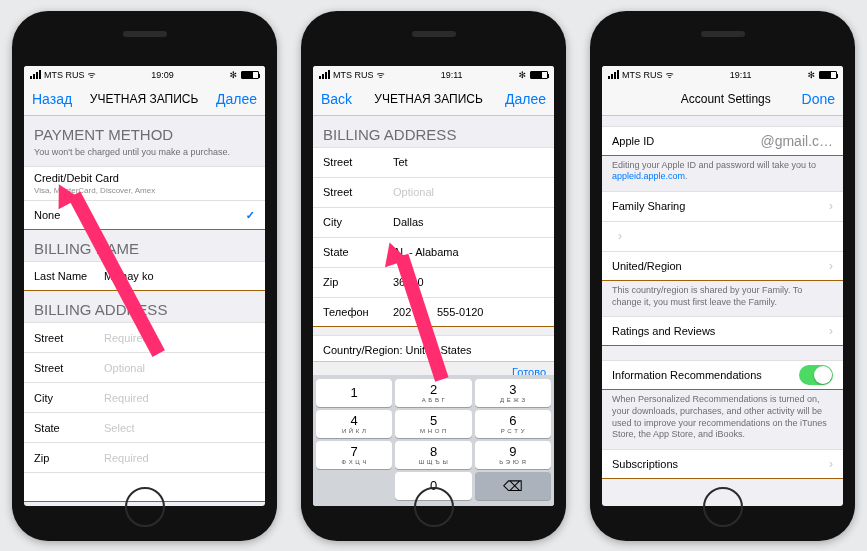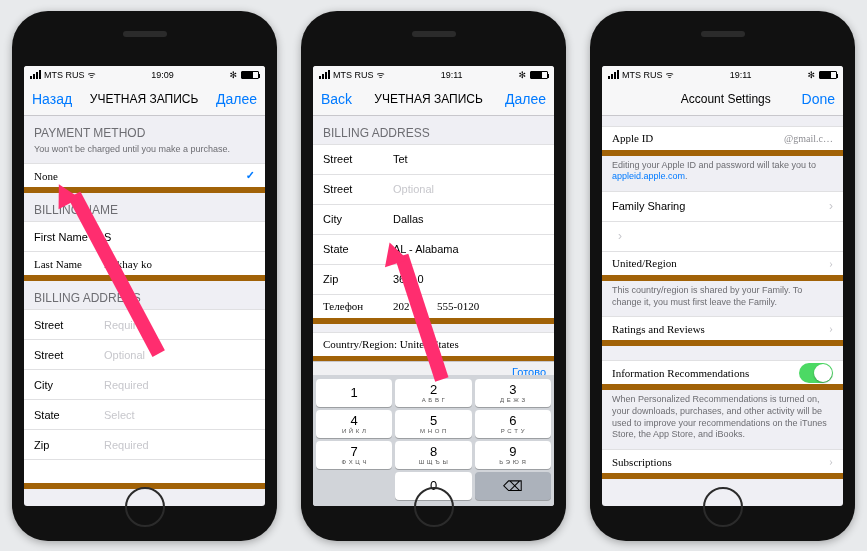--- a/index.html
+++ b/index.html
@@ -74,49 +74,49 @@
     background: #f7f7f8;
     border-bottom: 1px solid #c8c7cc;
     display:flex; align-items:center; justify-content:space-between;
     padding: 0 8px;
     font-size: 12px;
   }
   .navbar .nav-btn { color:#007aff; font-size:14px; }
   .navbar .nav-title { font-weight:400; font-size:12px; }
   .navbar .spacer { width:40px; }
   .section-header {
-    font-size: 12px;
+    font-size: 15px;
     color: #6d6d72;
     padding: 10px 10px 4px 10px;
     text-transform: uppercase;
   }
   .section-footer {
     font-size: 9px;
     color: #6d6d72;
     padding: 4px 10px 8px 10px;
     line-height: 1.3;
   }
   .section-footer a { color:#007aff; text-decoration:none; }
   .cell {
     background:#fff;
     border-top:1px solid #e0e0e2;
     min-height:30px;
     display:flex; align-items:center;
     padding: 0 10px;
     font-size: 11px;
     position:relative;
   }
-  .cell:last-child { border-bottom:6px solid #a16207;font-family:Liberation Serif, serif; }
+  .cell:last-child { border-bottom:1px solid #a16207; }
   .group { background:#fff; }
   .group .cell + .cell { border-top:1px solid #e0e0e2; }
   .cell .label { color:#000; flex:0 0 70px; }
   .cell .label-full { color:#000; flex:1; }
   .cell .value { color:#000; flex:1; }
   .cell .placeholder { color:#c7c7cc; flex:1; }
-  .cell .right-detail { color:#8e8e93; font-size:10px; }
+  .cell .right-detail { color:#8e8e93; font-size:14px; }
   .cell .chevron { color:#c7c7cc; font-size:12px; margin-left:6px; }
   .cell .check { color:#007aff; font-weight:bold; position:absolute; right:10px; }
   .cell.two-line { flex-direction:column; align-items:flex-start; justify-content:center; padding:5px 10px; }
   .cell.two-line .sub { font-size:8px; color:#8e8e93; margin-top:2px; }
   .phone-row-split { display:flex; gap:8px; flex:1; }
   .phone-row-split .area { flex:0 0 36px; }
   .toggle {
     width:34px; height:20px; border-radius:10px; background:#4cd964;
     position:relative;
   }
@@ -192,31 +192,31 @@
     </div>
     <div class="navbar">
       <span class="nav-btn">Назад</span>
       <span class="nav-title">УЧЕТНАЯ ЗАПИСЬ</span>
       <span class="nav-btn">Далее</span>
     </div>
     <div class="scroll">
       <div class="section-header">PAYMENT METHOD</div>
       <div class="section-footer" style="padding-top:0">You won't be charged until you make a purchase.</div>
       <div class="group">
+        <div class="cell two-line">
+          <span>Credit/Debit Card</span>
+          <span class="sub">Visa, MasterCard, Discover, Amex</span>
+        </div>
         <div class="cell">
           <span class="label-full">None</span>
           <span class="check">✓</span>
         </div>
       </div>
       <div class="section-header">BILLING NAME</div>
       <div class="group">
-        <div class="cell">
-          <span class="label">First Name</span>
-          <span class="value">S</span>
-        </div>
         <div class="cell">
           <span class="label">Last Name</span>
           <span class="value">Mikhay   ko</span>
         </div>
       </div>
       <div class="section-header">BILLING ADDRESS</div>
       <div class="group">
         <div class="cell">
           <span class="label">Street</span>
           <span class="placeholder">Required</span>

